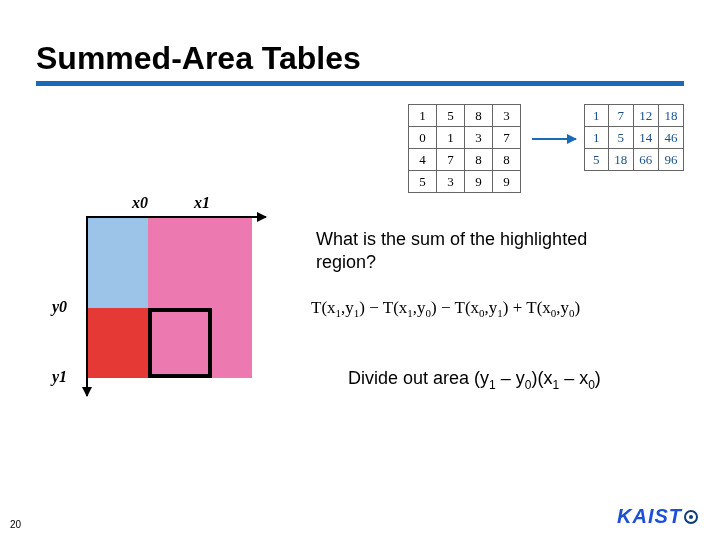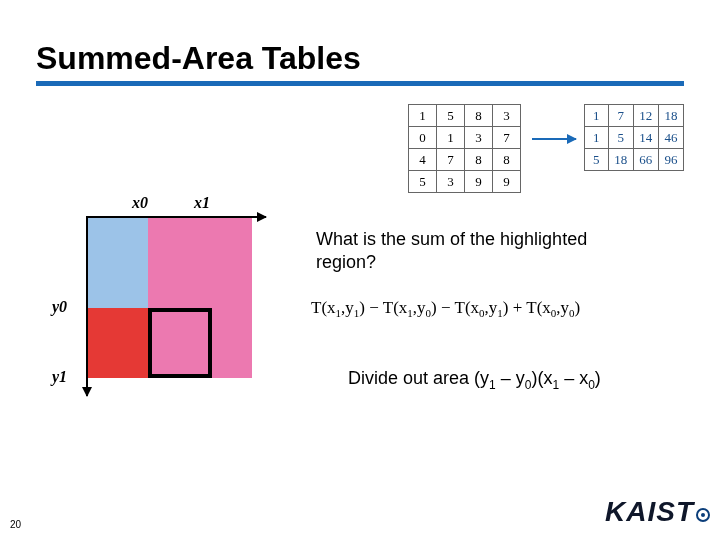--- a/index.html
+++ b/index.html
@@ -73,23 +73,23 @@
     font-family: "Times New Roman", serif;
     font-size: 17px;
     white-space: nowrap;
     margin-left: 15px;
   }
   .formula .s { font-size: 11px; vertical-align: sub; }
   .divout { position: absolute; left: 280px; top: 268px; font-size: 18px; margin-left: 32px; }
   .divout .s { font-size: 12px; vertical-align: sub; }
   .pagenum { position: absolute; left: 10px; bottom: 10px; font-size: 10px; }
   .logo {
-    position: absolute; right: 10px; bottom: 12px;
-    font-size: 28px; font-weight: bold; letter-spacing: 1px;
-    color: #0f172a; font-style: italic;
+    position: absolute; right: 22px; bottom: 12px;
+    font-size: 20px; font-weight: bold; letter-spacing: 1px;
+    color: #1d4ed8; font-style: italic;
   }
   .logo .dot { display:inline-block; width:14px;height:14px;border:2px solid #0b3e7a;border-radius:50%; position:relative; top:1px; margin-left:2px;}
   .logo .dot::after{content:"";position:absolute;left:3px;top:3px;width:4px;height:4px;border-radius:50%;background:#0b3e7a;}
 </style>
 </head>
 <body>
 
 <div class="slide">
   <div class="title">Summed-Area Tables</div>
   <div class="rule"></div>

